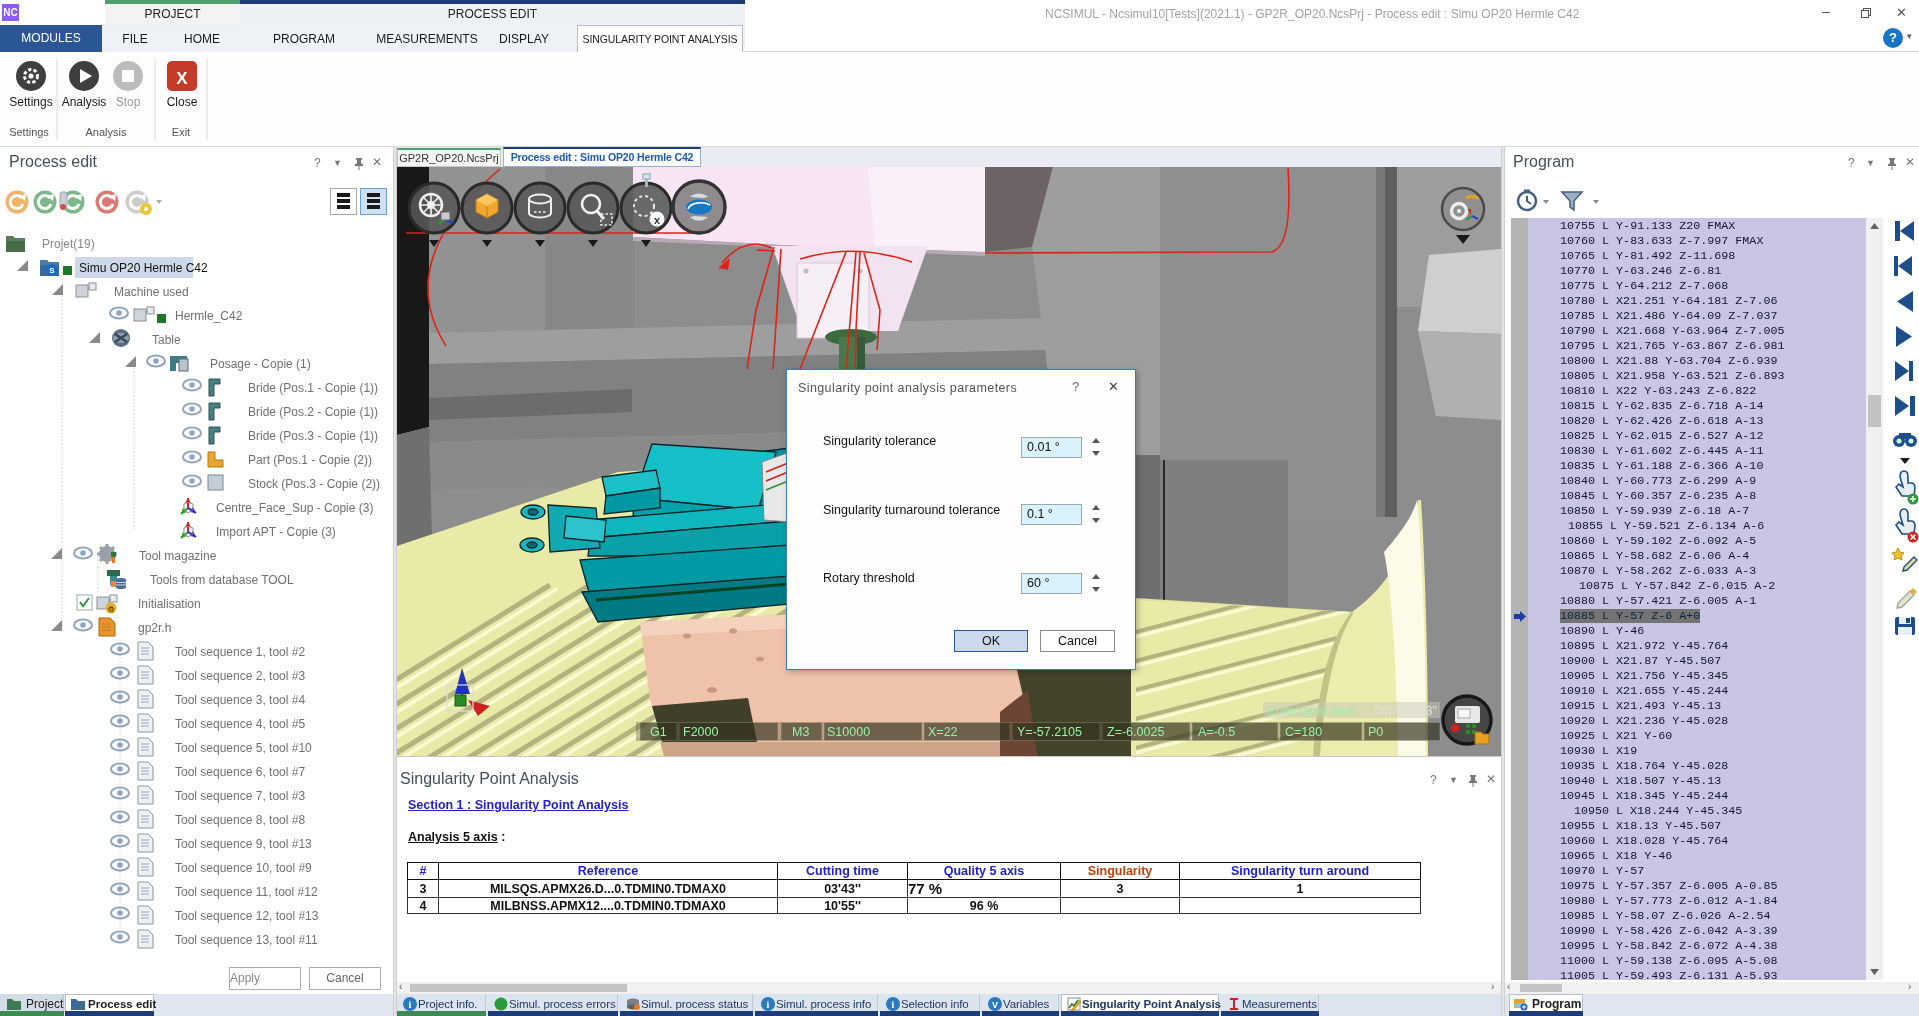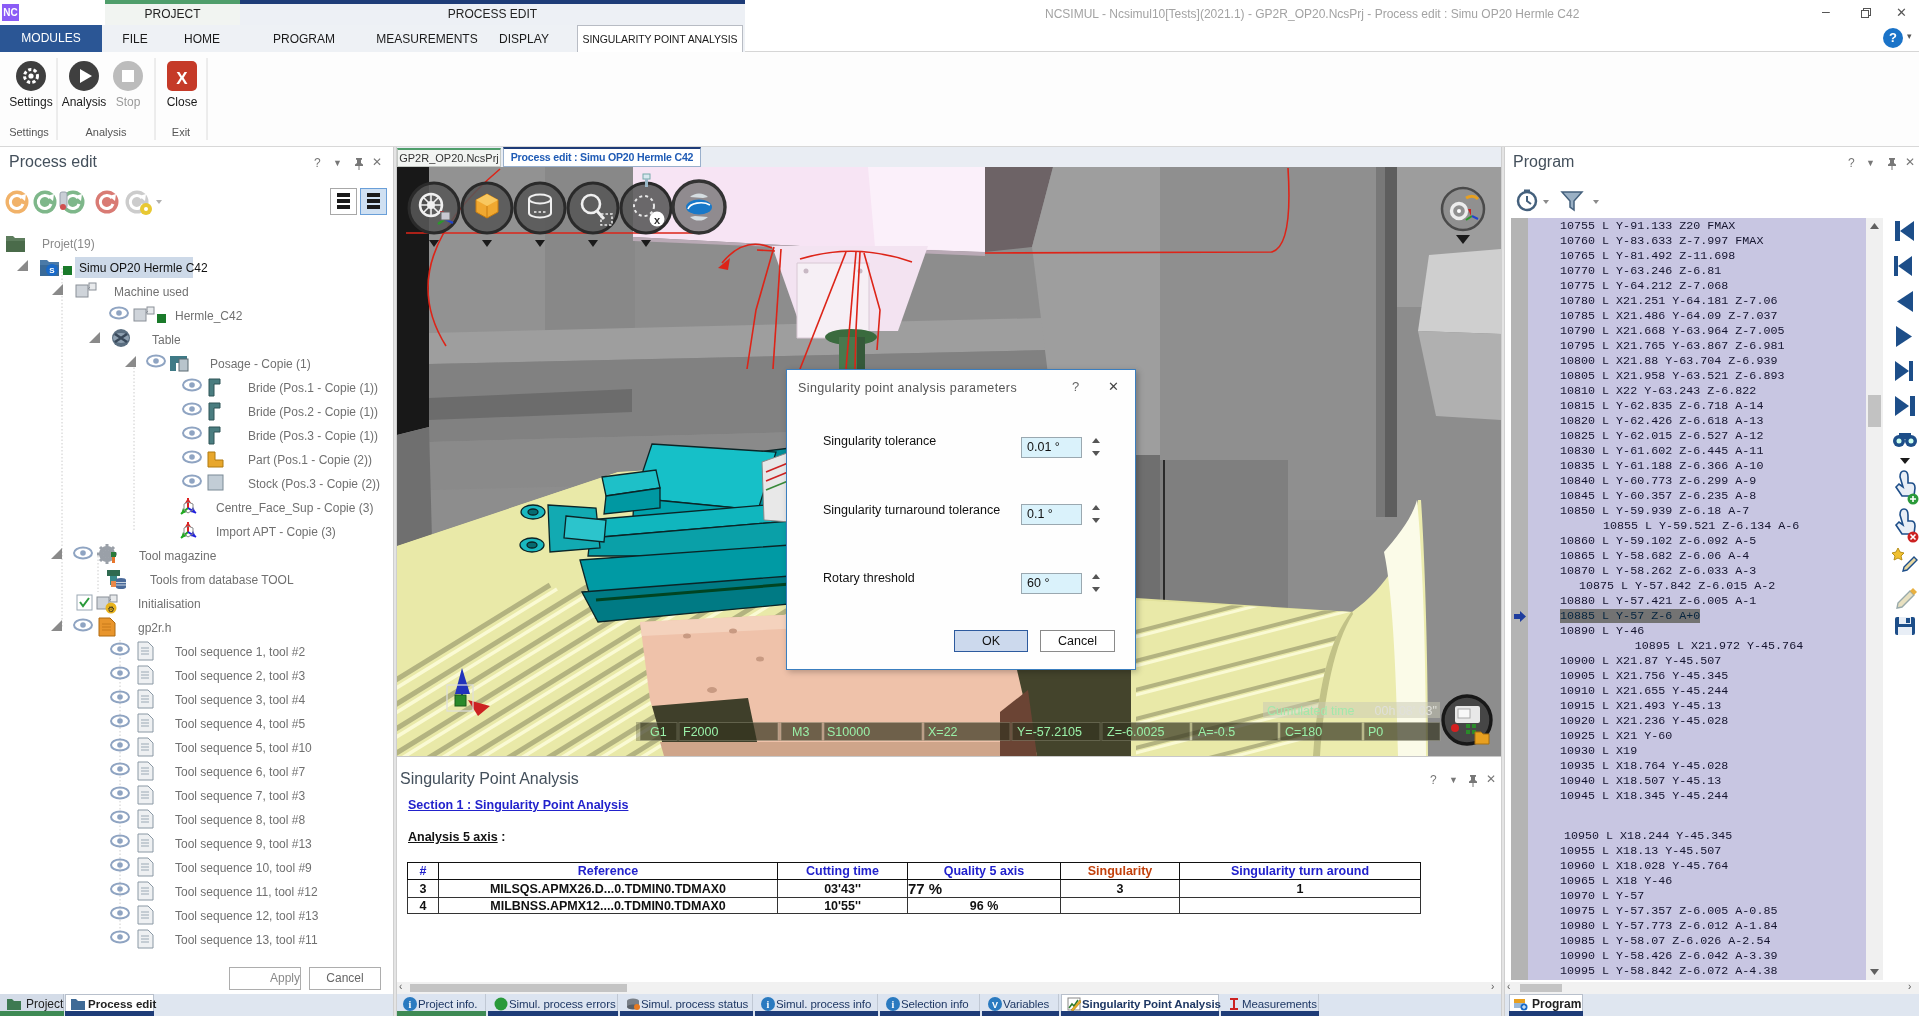--- a/index.html
+++ b/index.html
@@ -341,21 +341,21 @@
       <ellipse cx="120" cy="937" rx="9" ry="5.5" fill="none" stroke="#8fa4c2" stroke-width="2"></ellipse>
       <circle cx="120" cy="937" r="2.8" fill="#8fa4c2"></circle>
       <path d="M 138,930 h10 l5,5 v13 h-15 Z" fill="#eef0f2" stroke="#8a98a4"></path>
       <g stroke="#9aa8b4">
         <line x1="141" y1="936" x2="149" y2="936"></line>
         <line x1="141" y1="939" x2="149" y2="939"></line>
         <line x1="141" y1="942" x2="149" y2="942"></line>
       </g>
       <text x="175" y="943.5" font-size="12" fill="#707070" font-family="Liberation Sans">Tool sequence 13,  tool #11</text>
     </svg>
-<div class="abs" style="left:229px;top:967px;width:72px;height:23px;border:1px solid #adadad;font-size:12px;color:#8a8a8a;text-align:right;line-height:21px;">Apply</div>
+<div class="abs" style="left:229px;top:967px;width:72px;height:23px;border:1px solid #adadad;font-size:12px;color:#8a8a8a;text-align:left;line-height:21px;">Apply</div>
 <div class="abs" style="left:309px;top:967px;width:72px;height:23px;border:1px solid #adadad;font-size:12px;color:#666;text-align:center;line-height:21px;">Cancel</div>
 <div class="abs" style="left:0;top:994px;width:393px;height:22px;background:#dfe6f0;"></div>
 <div class="abs" style="left:0;top:994px;width:64px;height:17px;background:#d4dce8;border-right:1px solid #b8c0cc;"></div>
 <svg class="abs" style="left:6px;top:997px;" width="16" height="14" viewBox="0 0 16 14">
       <path d="M 1,2 h5 l2,2 h7 v9 h-14 Z" fill="#3e7a52"></path>
     </svg>
 <div class="txt" style="left:26px;top:997px;font-size:12px;color:#222;">Project</div>
 <div class="abs" style="left:0;top:1011px;width:64px;height:5px;background:#3e8a54;"></div>
 <div class="abs" style="left:65px;top:994px;width:89px;height:17px;background:#fff;border:1px solid #b8c0cc;border-bottom:none;"></div>
 <svg class="abs" style="left:70px;top:997px;" width="16" height="14" viewBox="0 0 16 14">
@@ -754,40 +754,40 @@
       <div style="padding-left:32px;">10805 L X21.958 Y-63.521 Z-6.893</div>
       <div style="padding-left:32px;">10810 L X22 Y-63.243 Z-6.822</div>
       <div style="padding-left:32px;">10815 L Y-62.835 Z-6.718 A-14</div>
       <div style="padding-left:32px;">10820 L Y-62.426 Z-6.618 A-13</div>
       <div style="padding-left:32px;">10825 L Y-62.015 Z-6.527 A-12</div>
       <div style="padding-left:32px;">10830 L Y-61.602 Z-6.445 A-11</div>
       <div style="padding-left:32px;">10835 L Y-61.188 Z-6.366 A-10</div>
       <div style="padding-left:32px;">10840 L Y-60.773 Z-6.299 A-9</div>
       <div style="padding-left:32px;">10845 L Y-60.357 Z-6.235 A-8</div>
       <div style="padding-left:32px;">10850 L Y-59.939 Z-6.18 A-7</div>
-      <div style="padding-left:40px;margin-left:35px;">10855 L Y-59.521 Z-6.134 A-6</div>
+      <div style="padding-left:40px;">10855 L Y-59.521 Z-6.134 A-6</div>
       <div style="padding-left:32px;">10860 L Y-59.102 Z-6.092 A-5</div>
       <div style="padding-left:32px;">10865 L Y-58.682 Z-6.06 A-4</div>
       <div style="padding-left:32px;">10870 L Y-58.262 Z-6.033 A-3</div>
       <div style="padding-left:51px;">10875 L Y-57.842 Z-6.015 A-2</div>
       <div style="padding-left:32px;">10880 L Y-57.421 Z-6.005 A-1</div>
       <div style="padding-left:32px;"><span style="background:#737373;color:#06243e;">10885 L Y-57 Z-6 A+0</span></div>
       <div style="padding-left:32px;">10890 L Y-46</div>
-      <div style="padding-left:44px;text-align:center;">10895 L X21.972 Y-45.764</div>
+      <div style="padding-left:32px;">10895 L X21.972 Y-45.764</div>
       <div style="padding-left:32px;">10900 L X21.87 Y-45.507</div>
       <div style="padding-left:32px;">10905 L X21.756 Y-45.345</div>
       <div style="padding-left:32px;">10910 L X21.655 Y-45.244</div>
       <div style="padding-left:32px;">10915 L X21.493 Y-45.13</div>
       <div style="padding-left:32px;">10920 L X21.236 Y-45.028</div>
       <div style="padding-left:32px;">10925 L X21 Y-60</div>
       <div style="padding-left:32px;">10930 L X19</div>
       <div style="padding-left:32px;">10935 L X18.764 Y-45.028</div>
       <div style="padding-left:32px;">10940 L X18.507 Y-45.13</div>
       <div style="padding-left:32px;">10945 L X18.345 Y-45.244</div>
-      <div style="padding-left:36px;margin-top:25px;">10950 L X18.244 Y-45.345</div>
+      <div style="padding-left:46px;">10950 L X18.244 Y-45.345</div>
       <div style="padding-left:32px;">10955 L X18.13 Y-45.507</div>
       <div style="padding-left:32px;">10960 L X18.028 Y-45.764</div>
       <div style="padding-left:32px;">10965 L X18 Y-46</div>
       <div style="padding-left:32px;">10970 L Y-57</div>
       <div style="padding-left:32px;">10975 L Y-57.357 Z-6.005 A-0.85</div>
       <div style="padding-left:32px;">10980 L Y-57.773 Z-6.012 A-1.84</div>
       <div style="padding-left:32px;">10985 L Y-58.07 Z-6.026 A-2.54</div>
       <div style="padding-left:32px;">10990 L Y-58.426 Z-6.042 A-3.39</div>
       <div style="padding-left:32px;">10995 L Y-58.842 Z-6.072 A-4.38</div>
       <div style="padding-left:32px;">11000 L Y-59.138 Z-6.095 A-5.08</div>

